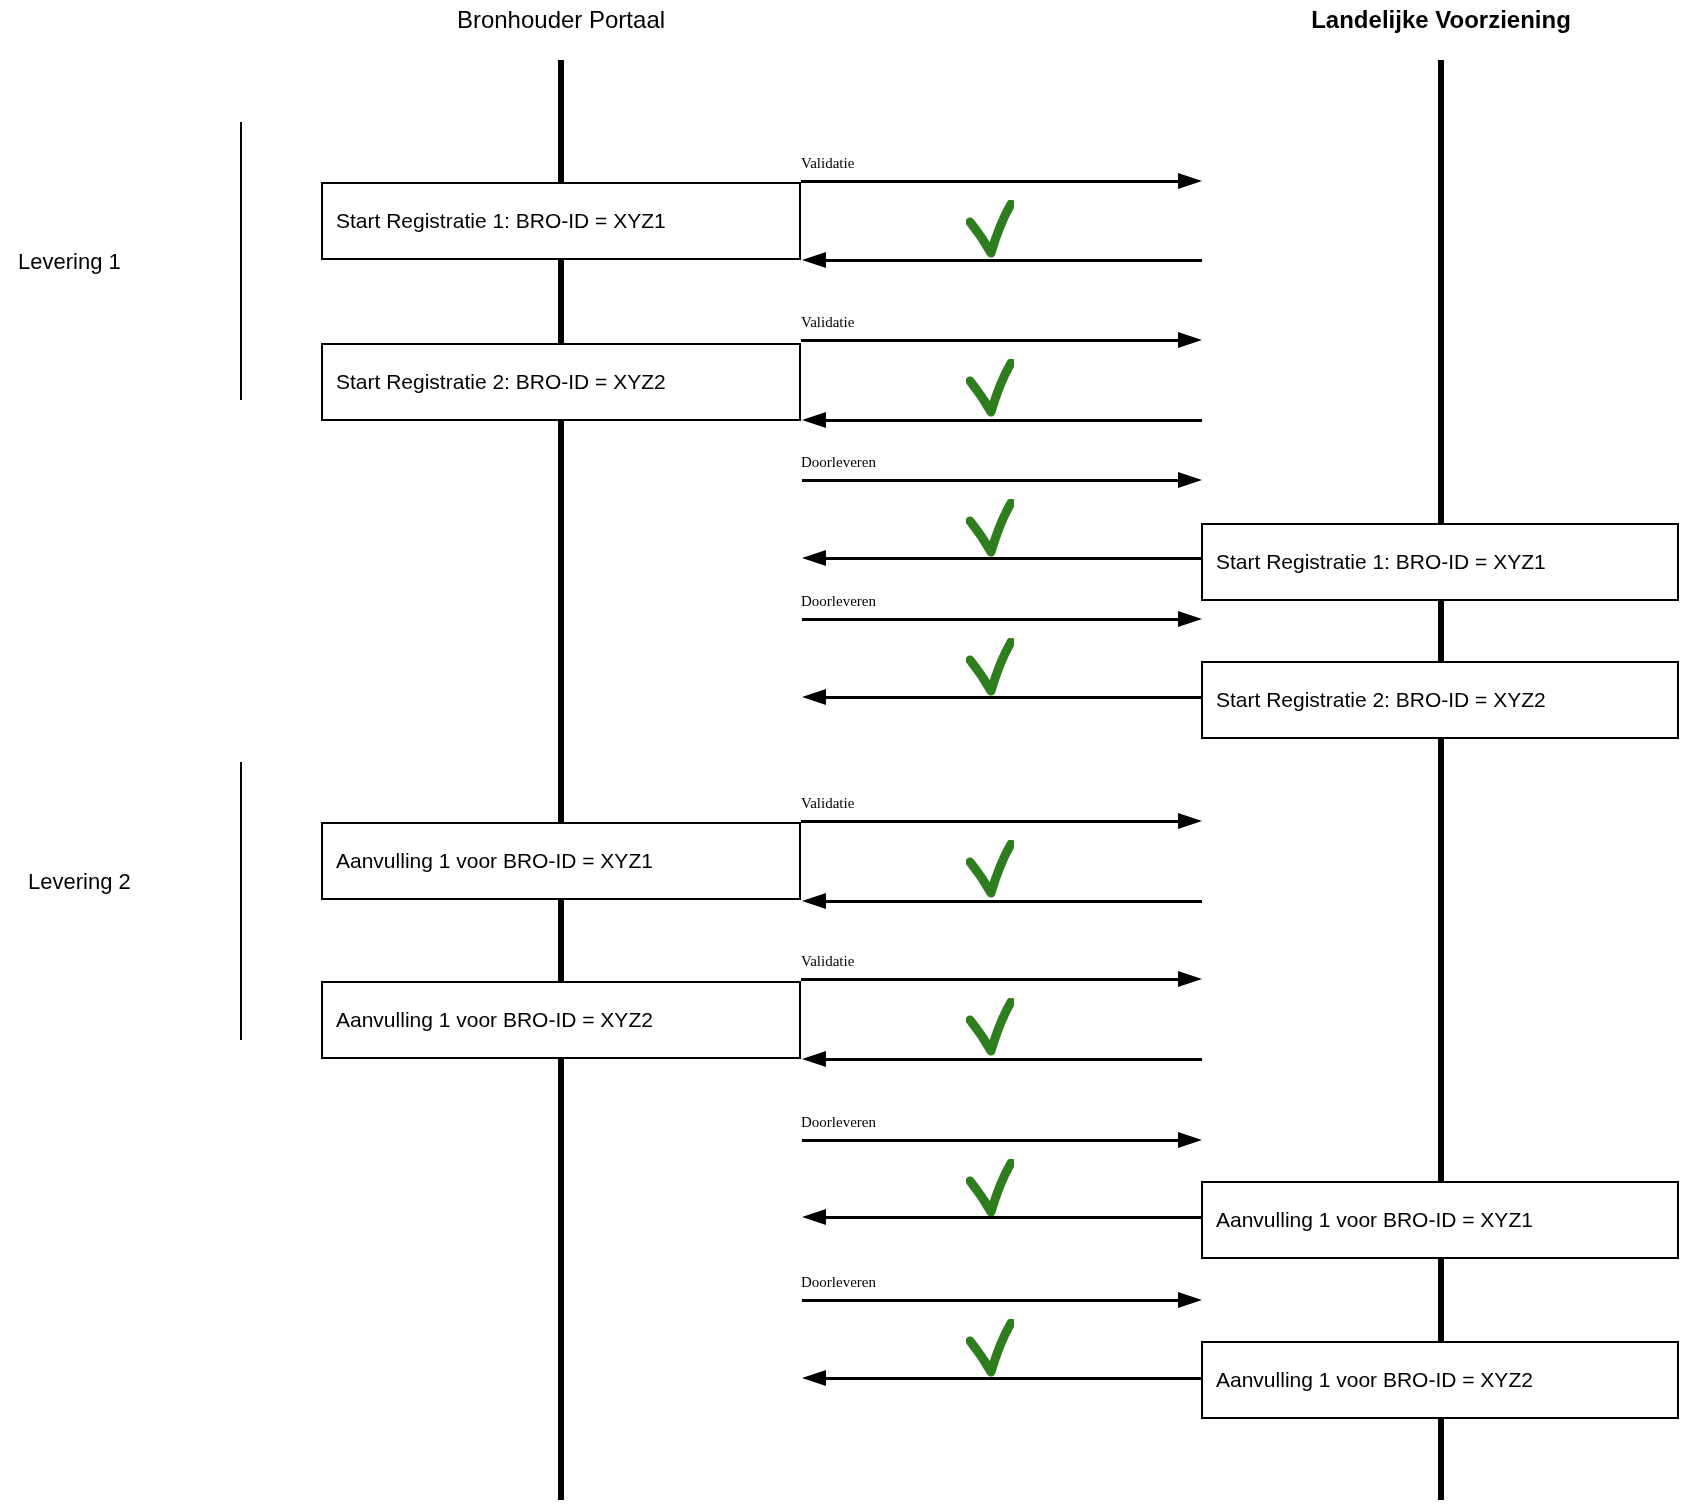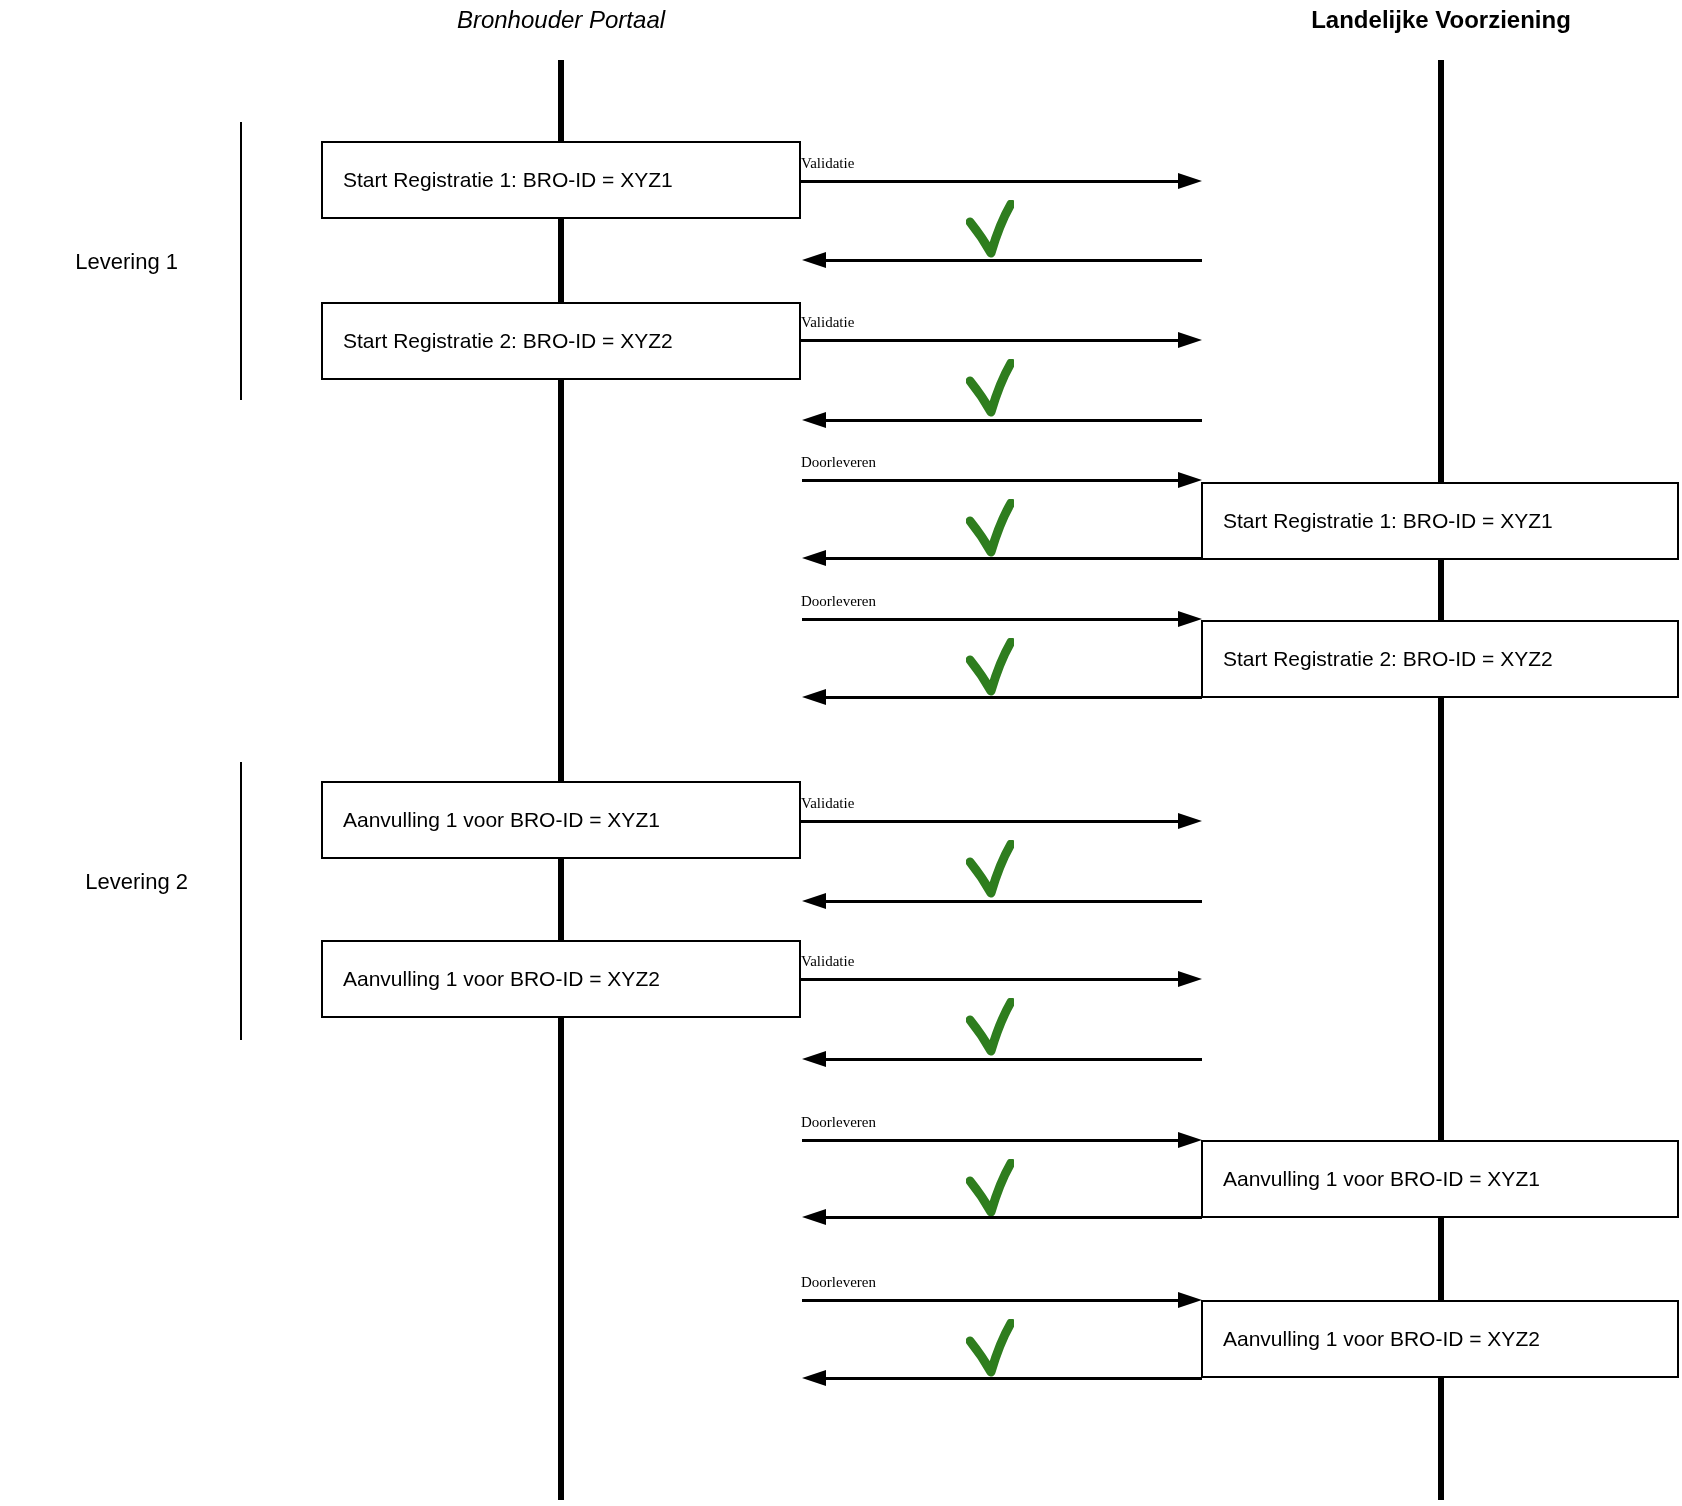--- a/index.html
+++ b/index.html
@@ -32,38 +32,39 @@
   .bracket{
     position:absolute;
     width:2px;
     height:278px;
     background:#000000;
     z-index:1;
   }
   .group-label{
     position:absolute;
     width:160px;
-    text-align:right;
+    text-align:left;
     font-size:22px;
     line-height:26px;
     white-space:nowrap;
   }
   .msgbox{
     position:absolute;
     box-sizing:border-box;
     width:480px;
     height:78px;
     border:2px solid #000000;
     background:#ffffff;
     display:flex;
     align-items:center;
-    padding-left:20px;
+    padding-left:13px;
     font-size:21px;
     white-space:nowrap;
     z-index:3;
+    margin-top:41px;
   }
   .msg-label{
     position:absolute;
     height:24px;
     font-size:15px;
     line-height:24px;
     white-space:nowrap;
     z-index:2;
     font-family:Liberation Serif, serif;
   }
@@ -94,21 +95,21 @@
     width:48px;
     height:58px;
     z-index:2;
   }
 </style>
 </head>
 <body>
 
 <div class="canvas">
 
-  <div class="actor-title" style="left:381px;font-style:italic;">Bronhouder Portaal</div>
+  <div class="actor-title" style="left:381px;">Bronhouder Portaal</div>
   <div class="actor-title" style="left:1261px;font-weight:bold;">Landelijke Voorziening</div>
 
   <div class="lifeline" style="left:558px;"></div>
   <div class="lifeline" style="left:1438px;"></div>
 
   <div class="bracket" style="left:240px;top:122px;"></div>
   <div class="group-label" style="left:18px;top:249px;">Levering 1</div>
   <div class="bracket" style="left:240px;top:762px;"></div>
   <div class="group-label" style="left:28px;top:869px;">Levering 2</div>
 

